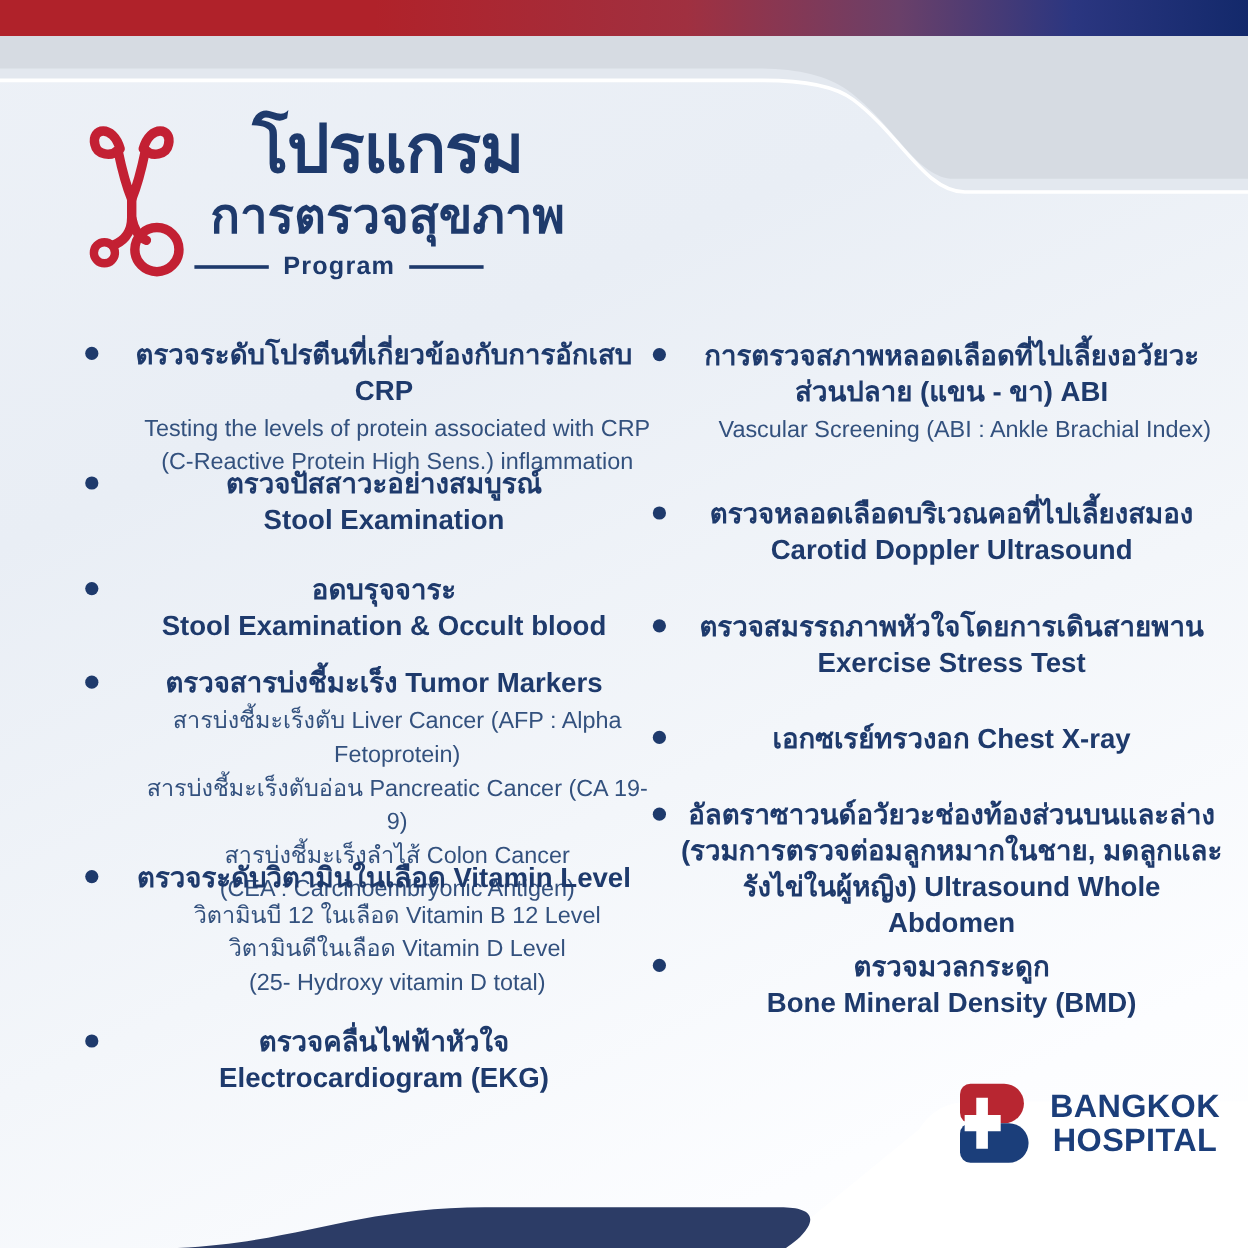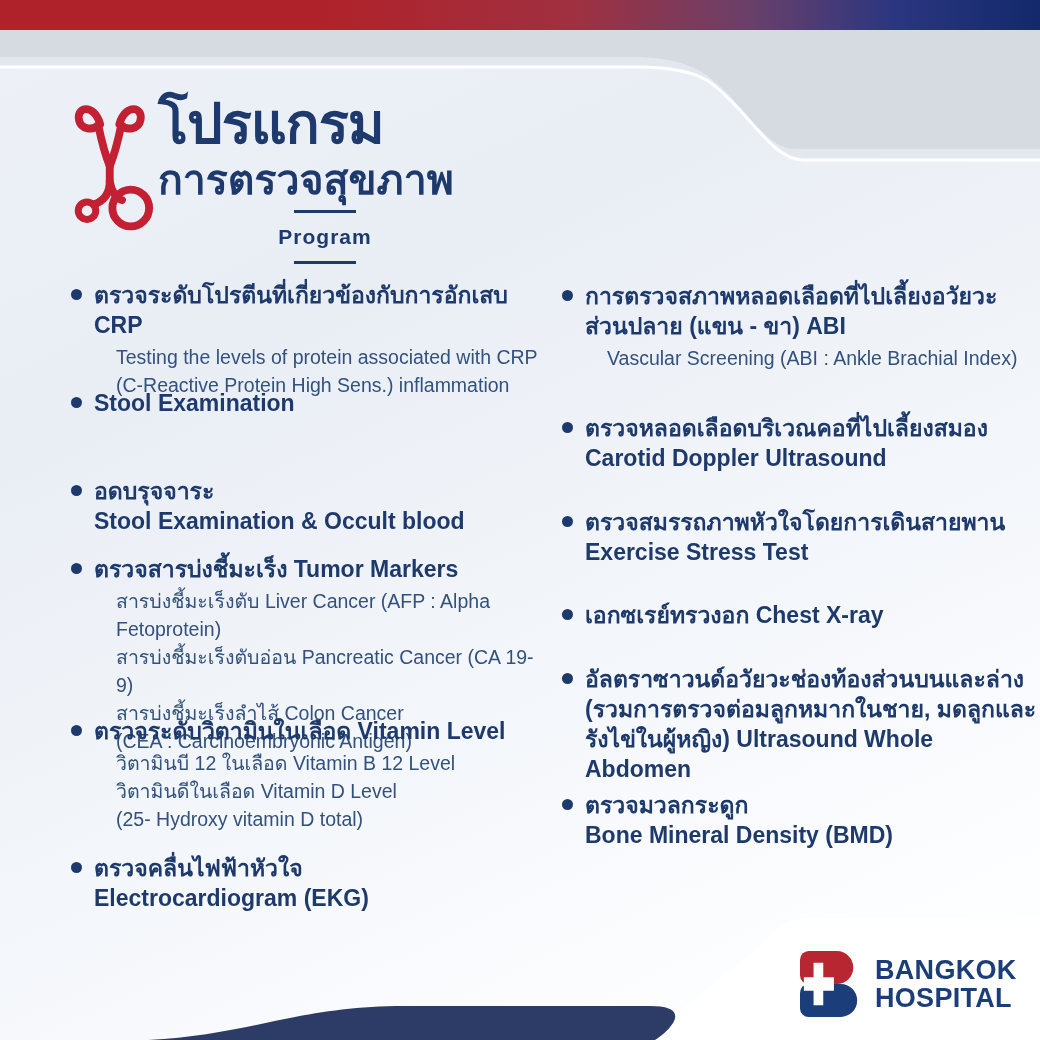--- a/index.html
+++ b/index.html
@@ -1,46 +1,47 @@
 <!DOCTYPE html>
 <html><head>
 <meta charset="utf-8">
 <style>
   html,body{margin:0;padding:0;}
   body{font-family:"Liberation Sans","DejaVu Sans",sans-serif;}
   #page{
     position:relative;width:1040px;height:1040px;overflow:hidden;
     background:linear-gradient(155deg,#edf1f7 0%,#e9eef5 30%,#f3f6fa 60%,#fcfdff 85%,#ffffff 100%);
+    text-align:center;
   }
   #top-bar{
     position:absolute;left:0;top:0;width:1040px;height:30px;
     background:linear-gradient(90deg,#b0222a 0%,#b0222a 30%,#a03040 55%,#6a4069 72%,#2b3680 86%,#13296b 100%);
   }
   #decor{position:absolute;left:0;top:0;width:1040px;height:1040px;pointer-events:none;}
   
   #logo-block{position:absolute;left:70px;top:92px;z-index:2;}
   #steth{position:absolute;left:0;top:4px;}
   #logo-text{position:absolute;left:88px;top:0;width:330px;}
   .logo-title{font-size:56px;line-height:64px;font-weight:700;color:#1e3a6c;letter-spacing:-1px;}
   .logo-sub{font-size:41px;line-height:44px;font-weight:700;color:#1e3a6c;margin-top:2px;}
-  .program-row{display:flex;align-items:center;gap:12px;margin-top:8px;margin-left:4px;flex-direction:column;}
+  .program-row{display:flex;align-items:center;gap:12px;margin-top:8px;margin-left:4px;}
   .program-line{width:62px;height:3px;background:#1e3a6c;}
   .program-label{font-size:21px;font-weight:700;color:#1e3a6c;letter-spacing:1px;}
   
   .column{position:absolute;top:0;left:0;width:0;height:0;z-index:2;}
   .item{position:absolute;left:0;width:452px;}
   #col-left .item{left:94px;}
-  #col-right .item{left:585px;}
+  #col-right .item{left:567px;}
   .bullet{position:absolute;left:-23px;top:9px;width:11px;height:11px;border-radius:50%;background:#1e3a6c;}
   .t{white-space:pre-line;}
   .title{font-size:23px;line-height:30px;font-weight:700;color:#1e3a6c;}
   .subtitle{font-size:23px;line-height:30px;font-weight:700;color:#1e3a6c;}
   .details{font-size:19.5px;line-height:28px;font-weight:400;color:#33517e;padding-left:22px;margin-top:3px;}
   
-  #brand{position:absolute;left:800px;top:950px;z-index:2;display:flex;align-items:center;gap:13px;}
+  #brand{position:absolute;left:800px;top:902px;z-index:2;display:flex;align-items:center;gap:13px;}
   .brand-text{display:flex;flex-direction:column;}
   .brand-line{font-size:27px;line-height:28px;font-weight:800;color:#1b3e7a;letter-spacing:0.3px;}
 </style>
 </head>
 <body>
 
 <div id="page">
 
   <div id="top-bar"></div>
 
@@ -83,20 +84,21 @@
   <div id="col-left" class="column">
     <div class="item" style="top:280px">
       <span class="bullet"></span>
       <div class="t title">ตรวจระดับโปรตีนที่เกี่ยวข้องกับการอักเสบ CRP</div>
       <div class="t subtitle"></div>
       <div class="t details">Testing the levels of protein associated with CRP
 (C-Reactive Protein High Sens.) inflammation</div>
     </div>
     <div class="item" style="top:388px">
       <span class="bullet"></span>
+      <div class="t title">ตรวจปัสสาวะอย่างสมบูรณ์</div>
       <div class="t subtitle">Stool Examination</div>
       <div class="t details"></div>
     </div>
     <div class="item" style="top:476px">
       <span class="bullet"></span>
       <div class="t title">อดบรุจจาระ</div>
       <div class="t subtitle">Stool Examination &amp; Occult blood</div>
       <div class="t details"></div>
     </div>
     <div class="item" style="top:554px">

